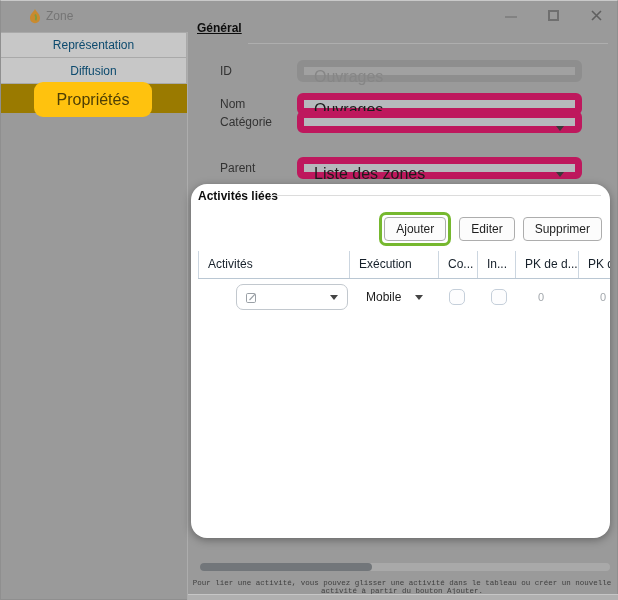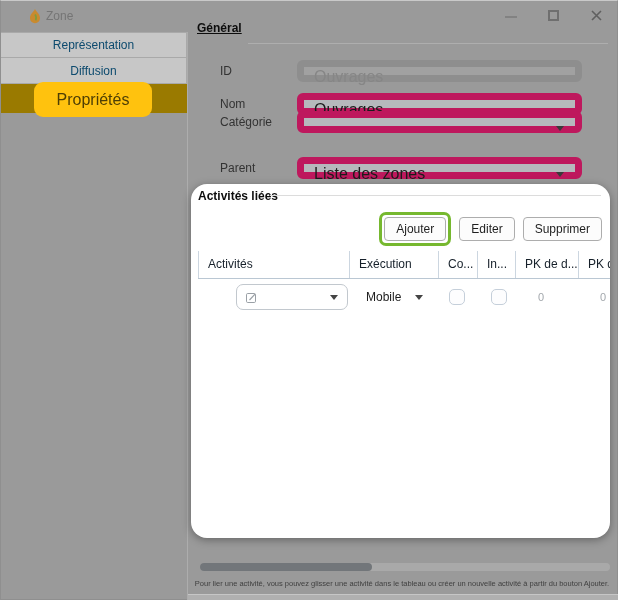--- a/index.html
+++ b/index.html
@@ -68,21 +68,21 @@
   .exec-label{position:absolute;left:175px;top:5px;line-height:26px;font-size:12px;color:#1c1c1c;}
   .exec-caret{position:absolute;left:224px;top:16px;border-top-color:#444;}
   .cb{position:absolute;top:10px;width:16px;height:16px;border:1px solid #c5cfda;border-radius:5px;background:#fdfdfe;box-sizing:border-box;}
   .cb1{left:258px;} .cb2{left:300px;}
   .zero{position:absolute;top:5px;line-height:26px;font-size:11px;color:#a3a8ad;}
   .z1{left:347px;} .z2{left:409px;}
 
   
   .hscroll{position:absolute;left:199px;top:562px;width:410px;height:8px;border-radius:4px;background:#a9a9a9;}
   .hscroll .thumb{position:absolute;left:0;top:0;width:172px;height:8px;border-radius:4px;background:#72767a;}
-  .footer-hint{position:absolute;left:190px;top:578px;width:422px;text-align:center;font-size:7.5px;color:#3f3f3f;}
+  .footer-hint{position:absolute;left:190px;top:578px;width:422px;text-align:center;font-size:7.5px;color:#3f3f3f;font-family:Liberation Mono, monospace;}
   .bottom-strip{position:absolute;left:187px;top:593px;width:431px;height:7px;background:#b0b0b0;border-top:1px solid #c6c6c6;box-sizing:border-box;}
 </style>
 </head>
 <body>
 
 <div class="window">
 
   <div class="titlebar">
     <svg class="app-icon" width="14" height="17" viewBox="0 0 14 17">
       <path d="M7 1 C8.6 4.2 12 6.2 12 10.2 a5 5 0 0 1 -10 0 C2 6.2 5.4 4.2 7 1 Z" fill="#c98a2f"></path>

